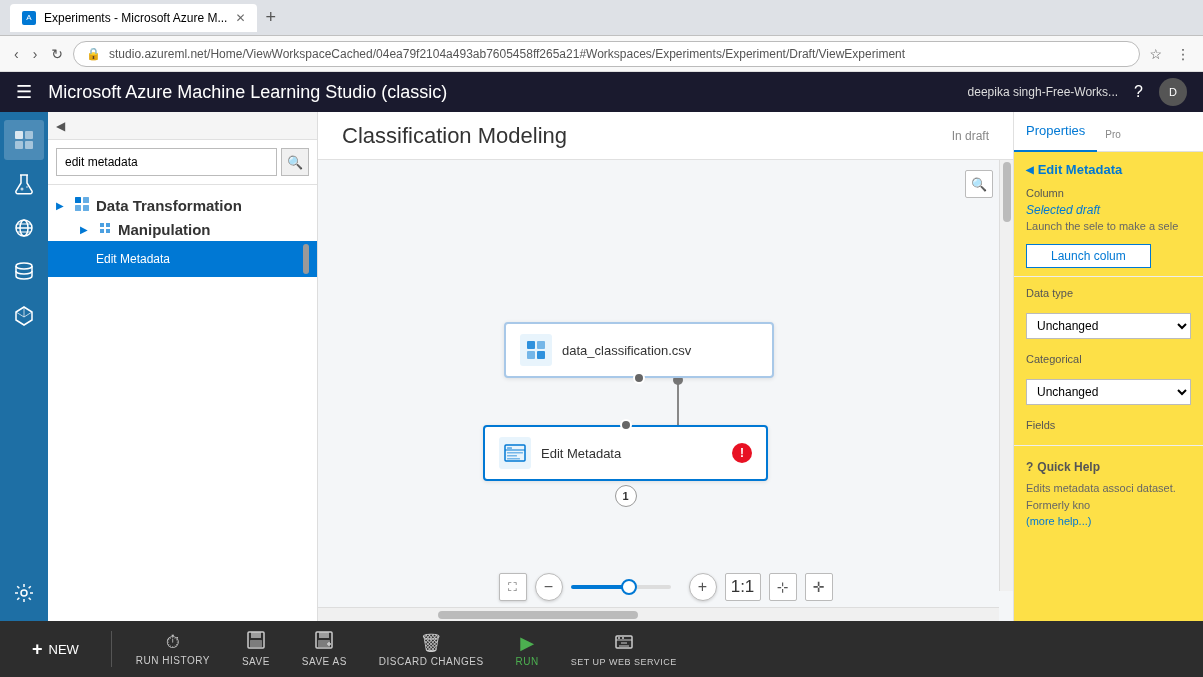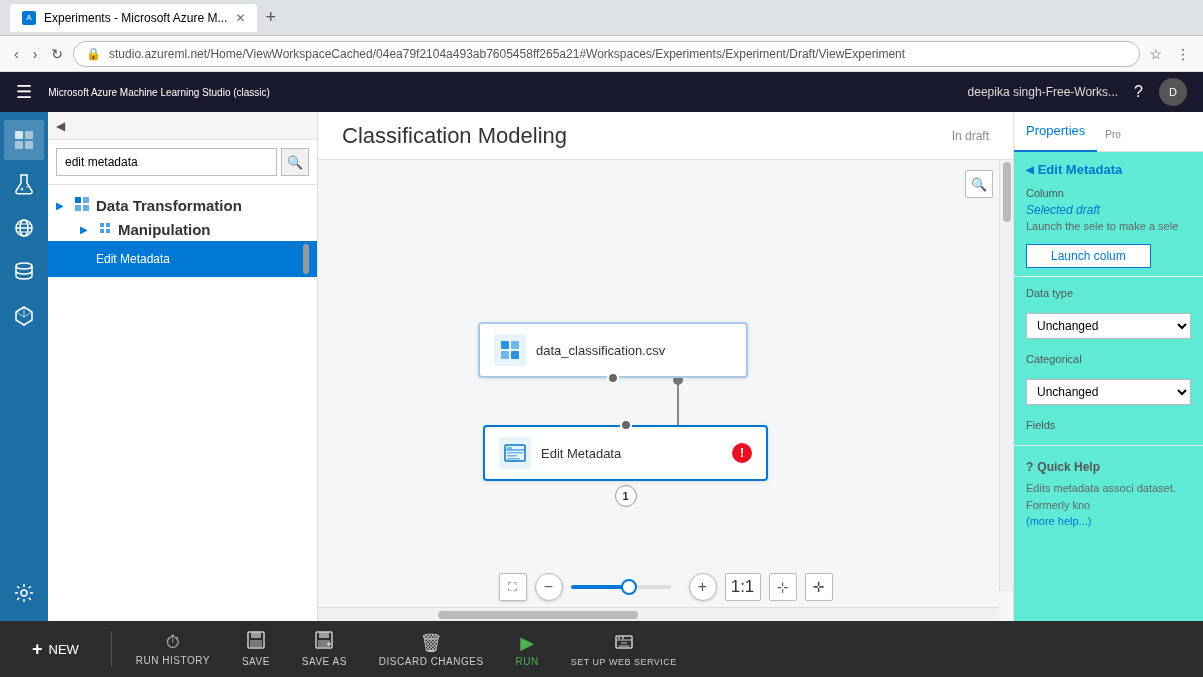--- a/index.html
+++ b/index.html
@@ -15,21 +15,21 @@
     .nav-btn { background: none; border: none; cursor: pointer; font-size: 14px; color: #555; padding: 4px; border-radius: 3px; }
     .address-bar { flex: 1; height: 26px; border: 1px solid #bbb; border-radius: 13px; padding: 0 12px; font-size: 12px; background: white; color: #444; display: flex; align-items: center; gap: 8px; }
     .address-text { font-size: 12px; color: #555; }
     .nav-icons { display: flex; gap: 8px; align-items: center; }
     .nav-icon-btn { background: none; border: none; cursor: pointer; font-size: 14px; color: #555; padding: 3px; }
 
     
     .app { display: flex; flex-direction: column; flex: 1; overflow: hidden; }
     .topbar { background: #1a1a2e; height: 40px; display: flex; align-items: center; padding: 0 16px; gap: 16px; color: white; }
     .topbar-menu { font-size: 18px; cursor: pointer; }
-    .topbar-title { font-size: 10px; font-weight: 400; color: white; }
+    .topbar-title { font-size: 18px; font-weight: 400; color: white; }
     .topbar-right { margin-left: auto; display: flex; align-items: center; gap: 16px; }
     .topbar-user { font-size: 12px; color: #ddd; }
     .topbar-help { color: white; font-size: 16px; cursor: pointer; }
     .topbar-avatar { width: 28px; height: 28px; background: #555; border-radius: 50%; display: flex; align-items: center; justify-content: center; color: white; font-size: 11px; }
 
     
     .main { display: flex; flex: 1; overflow: hidden; }
 
     
     .sidebar-icons { width: 48px; background: #1e6fa5; display: flex; flex-direction: column; align-items: center; padding-top: 8px; gap: 4px; }
@@ -80,21 +80,21 @@
     
     .zoom-bar { position: absolute; bottom: 20px; left: 50%; transform: translateX(-50%); display: flex; align-items: center; gap: 8px; background: transparent; }
     .zoom-btn { width: 28px; height: 28px; background: white; border: 1px solid #bbb; border-radius: 50%; display: flex; align-items: center; justify-content: center; cursor: pointer; font-size: 16px; color: #555; box-shadow: 0 1px 3px rgba(0,0,0,0.15); }
     .zoom-slider { width: 100px; height: 4px; background: linear-gradient(to right, #0078d4 60%, #ddd 60%); border-radius: 2px; position: relative; cursor: pointer; }
     .zoom-slider-thumb { position: absolute; left: 58%; top: -6px; width: 16px; height: 16px; background: white; border: 2px solid #0078d4; border-radius: 50%; transform: translateX(-50%); }
     .zoom-ratio { width: 36px; height: 28px; background: white; border: 1px solid #bbb; display: flex; align-items: center; justify-content: center; font-size: 17px; color: #333; border-radius: 2px; }
     .zoom-icon-btn { width: 28px; height: 28px; background: white; border: 1px solid #bbb; display: flex; align-items: center; justify-content: center; cursor: pointer; font-size: 14px; color: #555; border-radius: 2px; }
     .canvas-search { position: absolute; right: 20px; top: 10px; width: 28px; height: 28px; background: white; border: 1px solid #bbb; display: flex; align-items: center; justify-content: center; cursor: pointer; border-radius: 2px; font-size: 13px; color: #555; }
 
     
-    .props-panel { width: 190px; background: #5eead4; border-left: 1px solid #e0e0e0; display: flex; flex-direction: column; overflow: hidden; }
+    .props-panel { width: 190px; background: #fde047; border-left: 1px solid #e0e0e0; display: flex; flex-direction: column; overflow: hidden; }
     .props-header { height: 40px; display: flex; align-items: center; gap: 0; border-bottom: 1px solid #e0e0e0; background: white; }
     .props-tab { padding: 0 12px; height: 40px; display: flex; align-items: center; font-size: 13px; font-weight: 500; cursor: pointer; color: #333; border-bottom: 2px solid transparent; }
     .props-tab.active { border-bottom: 2px solid #0078d4; color: #0078d4; }
     .props-tab-more { padding: 0 8px; font-size: 10px; color: #888; margin-top: 6px; }
     .props-body { flex: 1; overflow-y: auto; padding: 0; }
     .props-section-title { font-size: 13px; font-weight: 600; color: #0078d4; padding: 10px 12px 4px; display: flex; align-items: center; gap: 4px; }
     .props-arrow { font-size: 10px; }
     .props-field { padding: 6px 12px; }
     .props-field-label { font-size: 11px; color: #555; margin-bottom: 4px; }
     .props-field-value { font-size: 12px; color: #0078d4; font-style: italic; }
@@ -253,21 +253,21 @@
         <span class="canvas-status">In draft</span>
       </div>
       <div class="canvas">
 
         <svg class="connector-svg" width="700" height="500">
           <line x1="360" y1="220" x2="360" y2="272" stroke="#888" stroke-width="2"></line>
           <circle cx="360" cy="220" r="5" fill="#777"></circle>
           <circle cx="360" cy="272" r="5" fill="#777"></circle>
         </svg>
 
-        <div class="node-box" style="left: 160px; top: 162px; min-width: 270px;">
+        <div class="node-box" style="left: 186px; top: 162px; min-width: 270px;">
           <div class="node-icon">
             <svg width="22" height="22" viewBox="0 0 22 22" fill="none">
               <rect x="2" y="2" width="8" height="8" fill="#0078d4" opacity="0.8" rx="1"></rect>
               <rect x="12" y="2" width="8" height="8" fill="#0078d4" opacity="0.5" rx="1"></rect>
               <rect x="2" y="12" width="8" height="8" fill="#0078d4" opacity="0.5" rx="1"></rect>
               <rect x="12" y="12" width="8" height="8" fill="#0078d4" opacity="0.8" rx="1"></rect>
             </svg>
           </div>
           <span class="node-label">data_classification.csv</span>
           <div class="node-port-bottom"></div>

